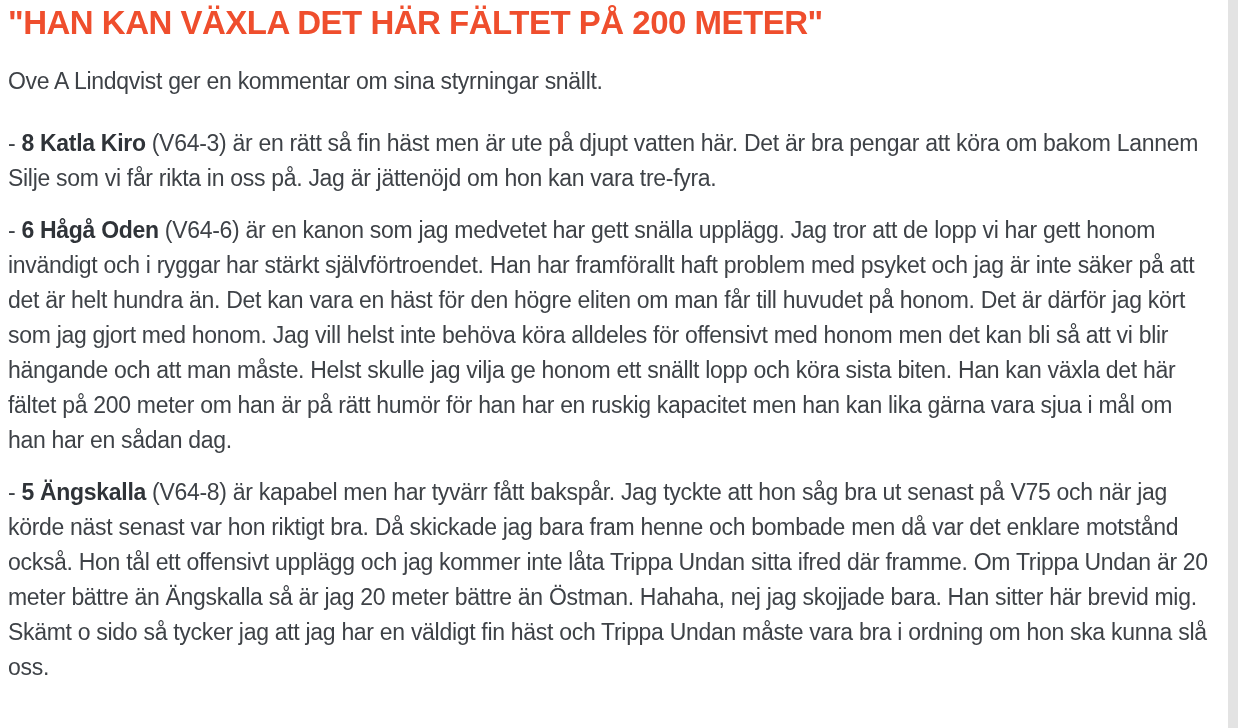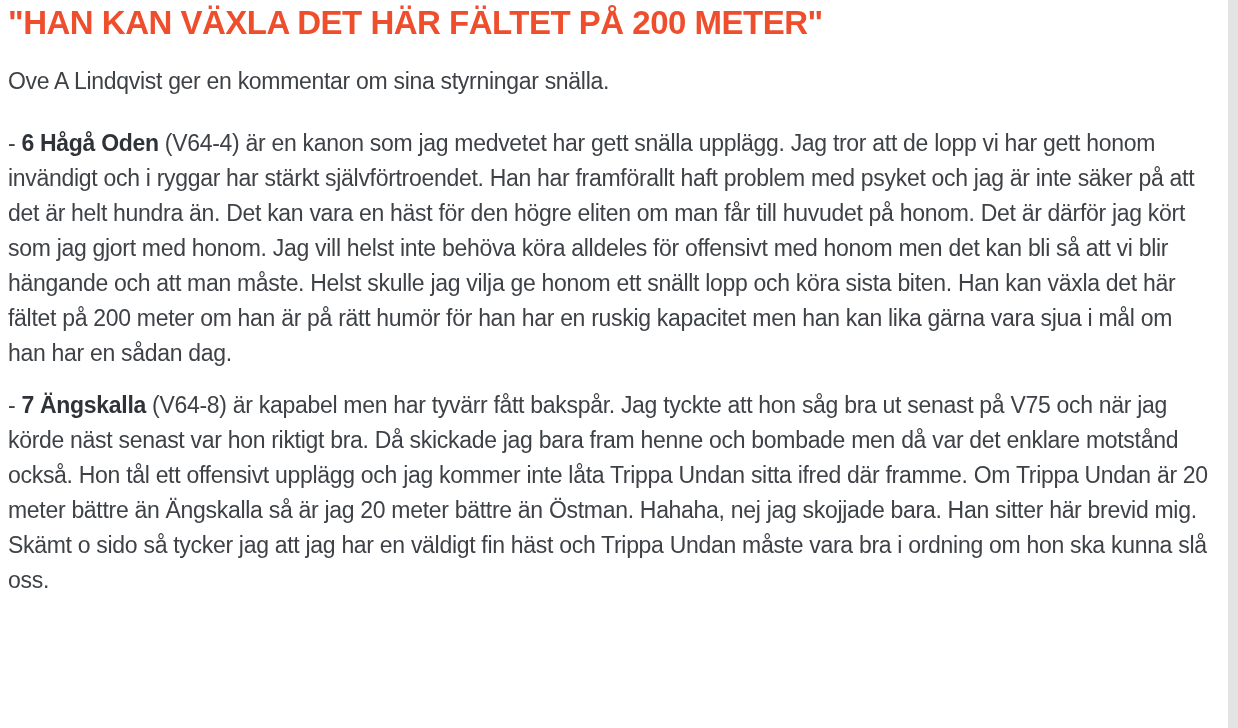--- a/index.html
+++ b/index.html
@@ -56,33 +56,39 @@
   }
 </style>
 </head>
 <body>
 
 <main class="page">
   <article>
 
     <h1 class="headline">"HAN KAN VÄXLA DET HÄR FÄLTET PÅ 200 METER"</h1>
 
-    <p class="lead">Ove A Lindqvist ger en kommentar om sina styrningar snälla.</p>
+    <p class="lead">Ove A Lindqvist ger en kommentar om sina styrningar snällt.</p>
 
+    <p class="para">
+      <span>-</span>
+      <b class="horse">8 Katla Kiro</b>
+      <span>(V64-3)</span>
+      <span>är en rätt så fin häst men är ute på djupt vatten här. Det är bra pengar att köra om bakom Lannem Silje som vi får rikta in oss på. Jag är jättenöjd om hon kan vara tre-fyra.</span>
+    </p>
 
     <p class="para">
       <span>-</span>
       <b class="horse">6 Hågå Oden</b>
-      <span>(V64-4)</span>
+      <span>(V64-6)</span>
       <span>är en kanon som jag medvetet har gett snälla upplägg. Jag tror att de lopp vi har gett honom invändigt och i ryggar har stärkt självförtroendet. Han har framförallt haft problem med psyket och jag är inte säker på att det är helt hundra än. Det kan vara en häst för den högre eliten om man får till huvudet på honom. Det är därför jag kört som jag gjort med honom. Jag vill helst inte behöva köra alldeles för offensivt med honom men det kan bli så att vi blir hängande och att man måste. Helst skulle jag vilja ge honom ett snällt lopp och köra sista biten. Han kan växla det här fältet på 200 meter om han är på rätt humör för han har en ruskig kapacitet men han kan lika gärna vara sjua i mål om han har en sådan dag.</span>
     </p>
 
     <p class="para">
       <span>-</span>
-      <b class="horse">7 Ängskalla</b>
+      <b class="horse">5 Ängskalla</b>
       <span>(V64-8)</span>
       <span>är kapabel men har tyvärr fått bakspår. Jag tyckte att hon såg bra ut senast på V75 och när jag körde näst senast var hon riktigt bra. Då skickade jag bara fram henne och bombade men då var det enklare motstånd också. Hon tål ett offensivt upplägg och jag kommer inte låta Trippa Undan sitta ifred där framme. Om Trippa Undan är 20 meter bättre än Ängskalla så är jag 20 meter bättre än Östman. Hahaha, nej jag skojjade bara. Han sitter här brevid mig. Skämt o sido så tycker jag att jag har en väldigt fin häst och Trippa Undan måste vara bra i ordning om hon ska kunna slå oss.</span>
     </p>
 
   </article>
 
   <div class="scrollbar-track"></div>
 </main>
 
 </body></html>

